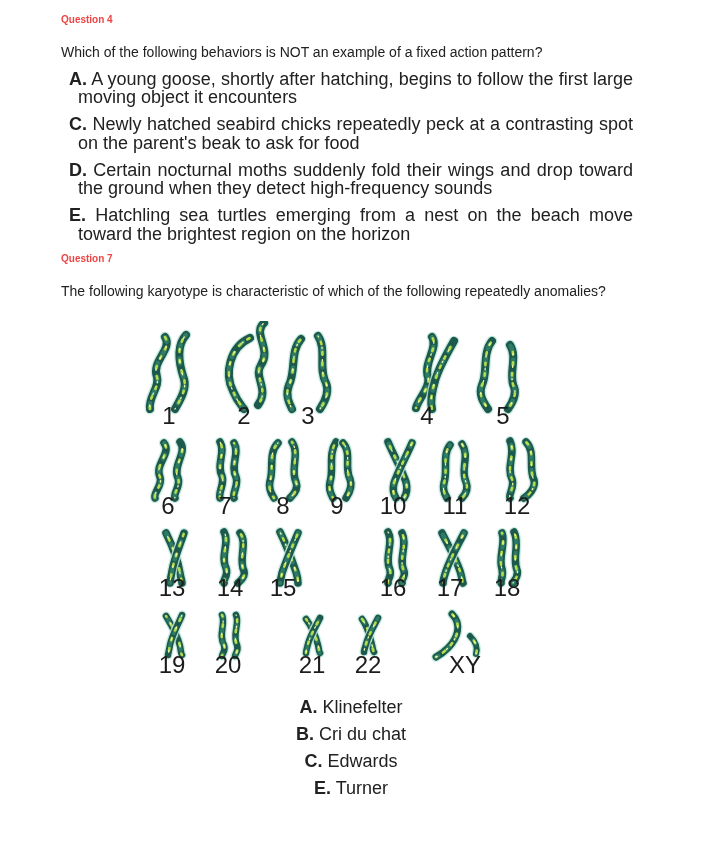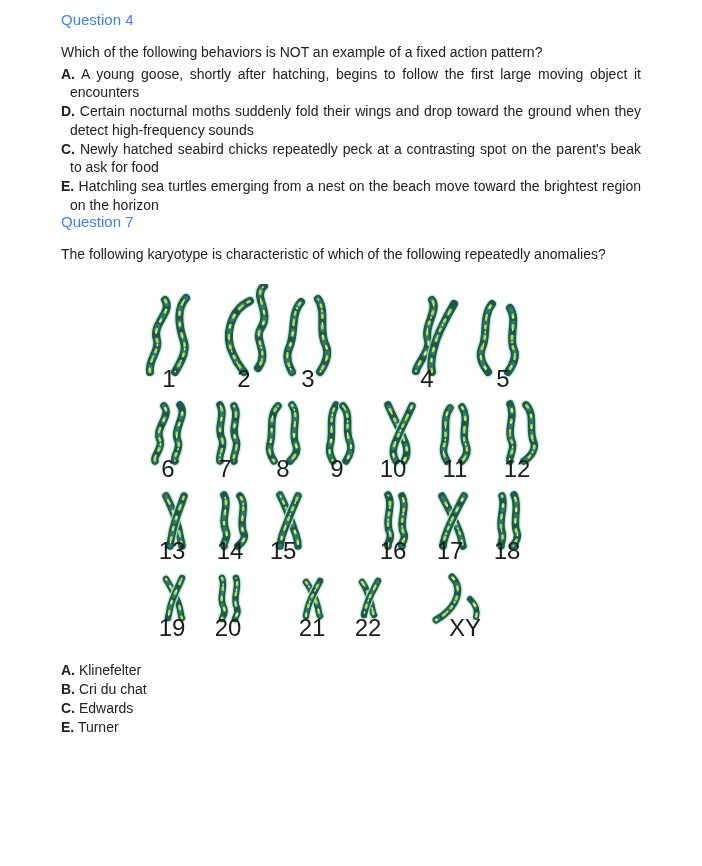--- a/index.html
+++ b/index.html
@@ -4,56 +4,56 @@
 <style>
   html,body{margin:0;padding:0;background:#fff;}
   body{
     width:702px;height:866px;
     font-family:"Liberation Sans", sans-serif;
     color:#212121;
     overflow:hidden;
   }
   .page{padding:12px 61px 0 61px;}
   h2.qhead{
-    font-size:15px;line-height:15px;font-weight:normal;color:#3b82f6;
+    font-size:10px;line-height:15px;font-weight:bold;color:#ef4444;
     margin:0 0 9px 0;
   }
   .prompt{
     font-size:14px;line-height:18.7px;margin:16px 0 3px 0;
   }
   .options{margin:0;}
   .opt{
-    font-size:14px;line-height:18.7px;margin:0;
+    font-size:18px;line-height:18.7px;margin:8px;
     padding-left:9px;text-indent:-9px;
   }
   .optionsA .opt{text-align:justify;}
   .opt b{font-weight:bold;}
   .q5head{margin-top:28px;}
   .karyotype{
     margin:20px 0 0 79px;padding:0;width:440px;height:360px;
   }
   .klabel{
     font-family:"Liberation Sans", sans-serif;
     font-size:24px;fill:#1c1c1c;
   }
   .optionsB{margin-top:17px;}
-  .optionsB .opt{line-height:19px;}
+  .optionsB .opt{line-height:19px;text-align:center;}
 </style>
 </head>
 <body>
 
 <div class="page">
 
   <section>
     <h2 class="qhead">Question 4</h2>
     <p class="prompt">Which of the following behaviors is NOT an example of a fixed action pattern?</p>
     <div class="options optionsA">
       <p class="opt"><b>A.</b> <span>A young goose, shortly after hatching, begins to follow the first large moving object it encounters</span></p>
+      <p class="opt"><b>C.</b> <span>Newly hatched seabird chicks repeatedly peck at a contrasting spot on the parent's beak to ask for food</span></p>
       <p class="opt"><b>D.</b> <span>Certain nocturnal moths suddenly fold their wings and drop toward the ground when they detect high-frequency sounds</span></p>
-      <p class="opt"><b>C.</b> <span>Newly hatched seabird chicks repeatedly peck at a contrasting spot on the parent's beak to ask for food</span></p>
       <p class="opt"><b>E.</b> <span>Hatchling sea turtles emerging from a nest on the beach move toward the brightest region on the horizon</span></p>
     </div>
   </section>
 
   <section>
     <h2 class="qhead q5head">Question 7</h2>
     <p class="prompt">The following karyotype is characteristic of which of the following repeatedly anomalies?</p>
 
     <figure class="karyotype">
       <svg id="karyo" width="440" height="360" viewBox="0 0 440 360">

